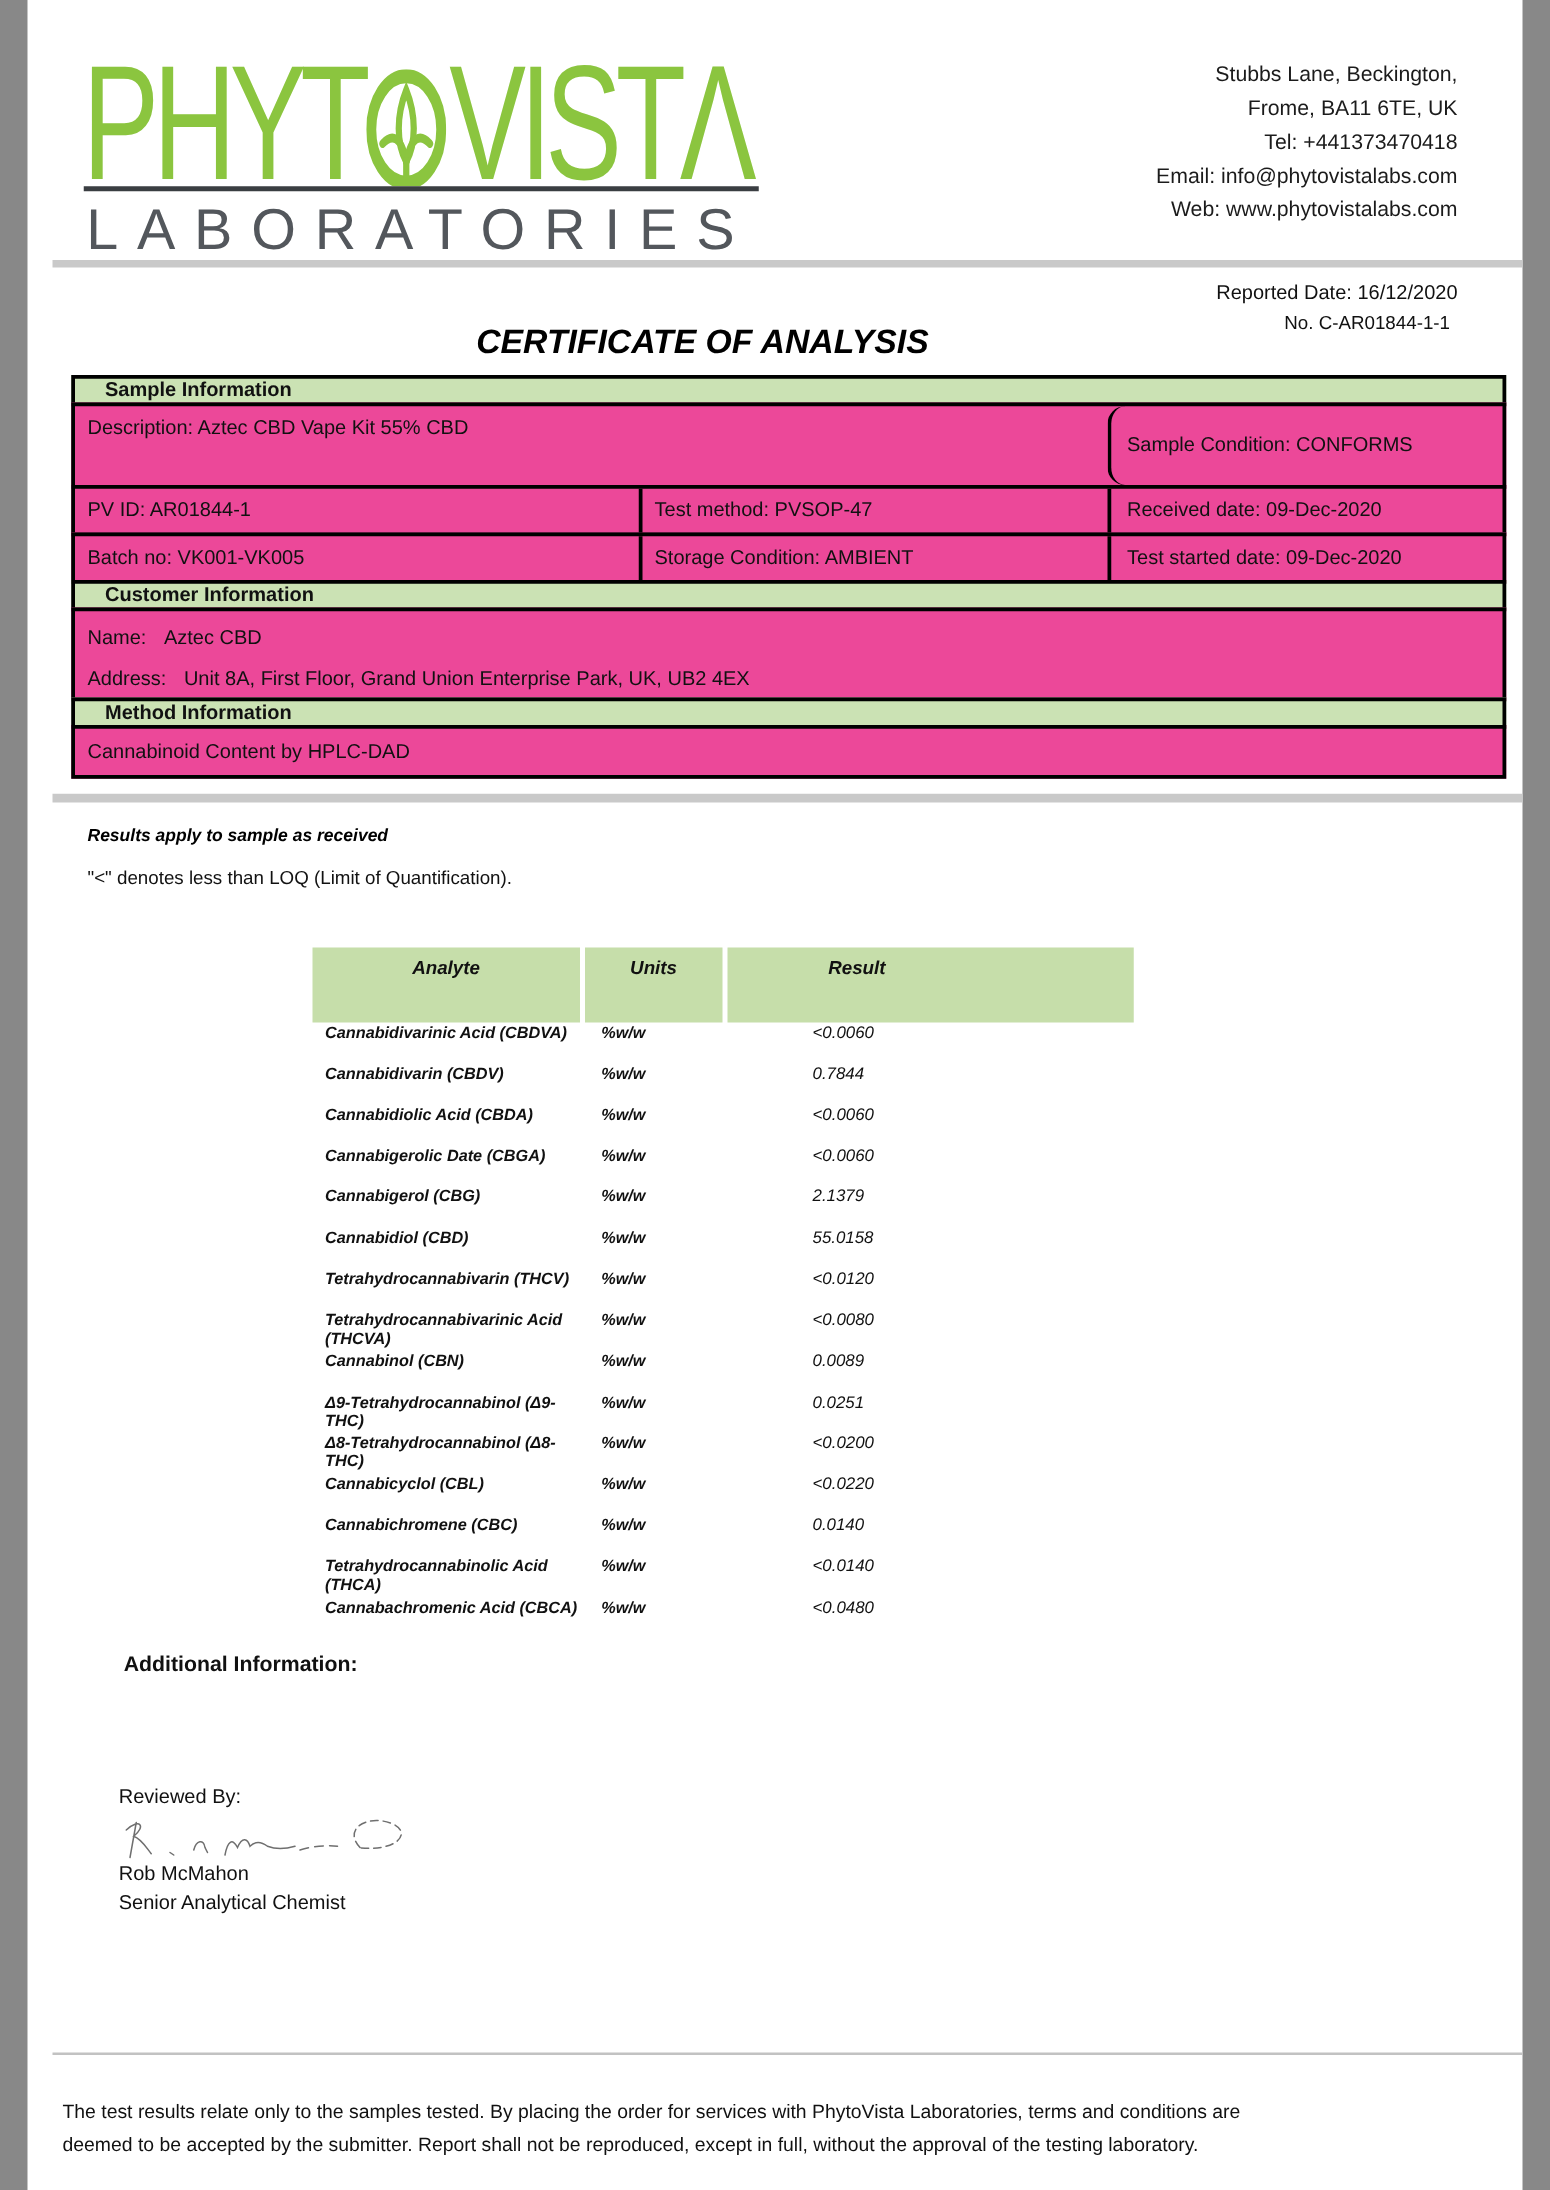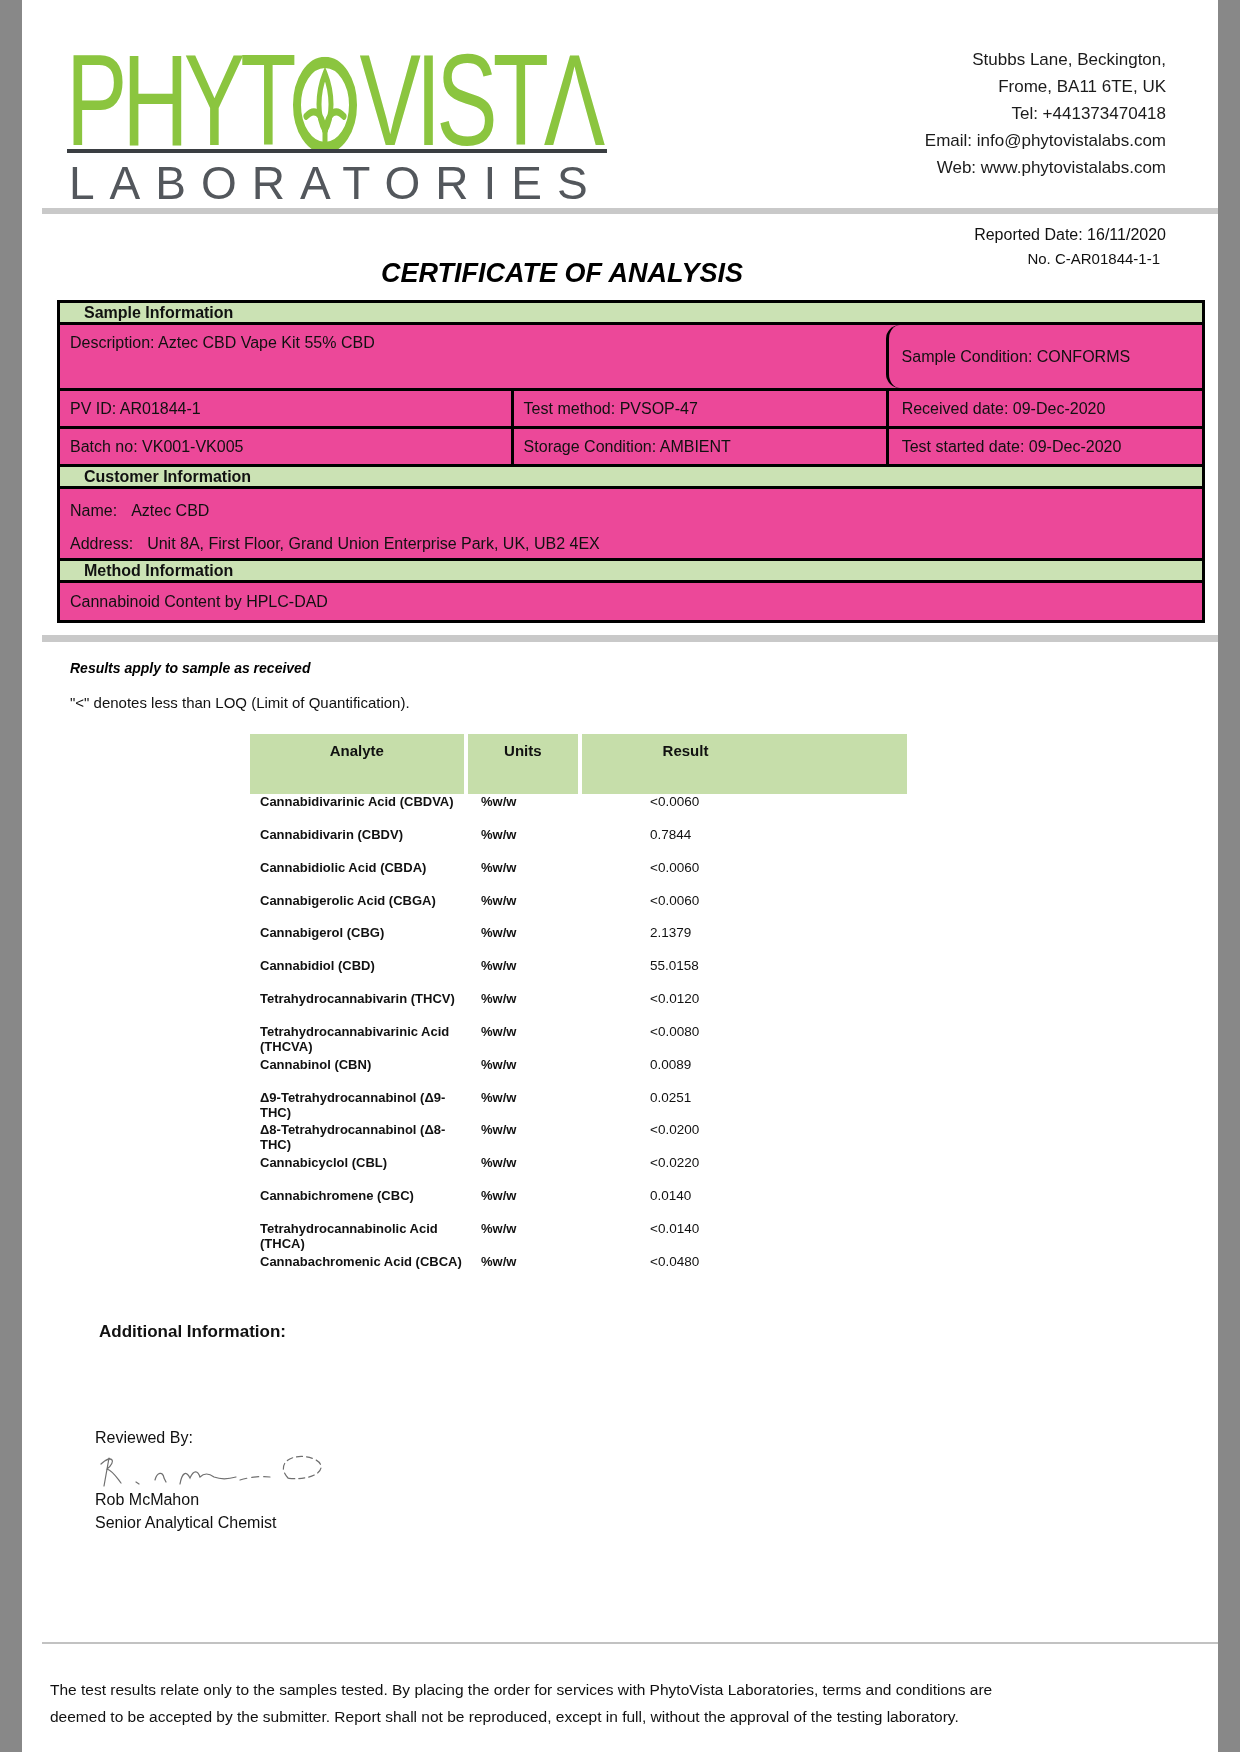--- a/index.html
+++ b/index.html
@@ -43,21 +43,21 @@
   .cust-line{margin-bottom:15px;}
   .lbl-gap{display:inline-block;min-width:0;margin-right:14px;}
   .meth-cell{height:43px;display:flex;align-items:center;padding-left:10px;font-size:16px;}
 
   
   .results-apply{position:absolute;left:48px;top:660px;font-size:14px;font-weight:bold;
                  font-style:italic;color:#000;}
   .loq-note{position:absolute;left:48px;top:694px;font-size:15px;color:#111;}
 
   
-  .rtable{position:absolute;left:228px;top:734px;width:657px;}
+  .rtable{position:absolute;left:228px;top:758px;width:657px;font-style:italic;}
   .rhead{display:flex;}
   .rhcell{background:#c6deaa;height:60px;box-sizing:border-box;padding-top:8px;
           text-align:center;font-weight:bold;font-size:15px;}
   .rh-analyte{width:215px;}
   .rh-units{width:111px;margin-left:4px;}
   .rh-result{width:327px;margin-left:4px;}
   .rh-result span{display:inline-block;transform:translateX(-59px);}
   .rrow{display:flex;height:32.85px;align-items:flex-start;}
   .rc-analyte{width:215px;box-sizing:border-box;padding-left:10px;font-size:13px;font-weight:bold;}
   .rc-units{width:111px;box-sizing:border-box;padding-left:16px;font-size:13px;font-weight:bold;}
@@ -94,21 +94,21 @@
   <div class="addr">
     <div>Stubbs Lane, Beckington,</div>
     <div>Frome, BA11 6TE, UK</div>
     <div>Tel: +441373470418</div>
     <div>Email: info@phytovistalabs.com</div>
     <div>Web: www.phytovistalabs.com</div>
   </div>
 
   <div class="graybar" style="left:20px;top:208px;width:1180px;height:6px;"></div>
 
-  <div class="reported">Reported Date: 16/11/2020</div>
+  <div class="reported">Reported Date: 16/12/2020</div>
   <div class="coa-no">No. C-AR01844-1-1</div>
   <div class="doc-title">CERTIFICATE OF ANALYSIS</div>
 
   <div class="info-table">
     <div class="seg greenbar">Sample Information</div>
 
     <div class="seg irow desc-row">
       <div class="icell desc-cell">Description: Aztec CBD Vape Kit 55% CBD</div>
       <div class="icell cond-cell">Sample Condition: CONFORMS</div>
     </div>
@@ -165,21 +165,21 @@
       <div class="rc-result">0.7844</div>
     </div>
 
     <div class="rrow">
       <div class="rc-analyte">Cannabidiolic Acid (CBDA)</div>
       <div class="rc-units">%w/w</div>
       <div class="rc-result">&lt;0.0060</div>
     </div>
 
     <div class="rrow">
-      <div class="rc-analyte">Cannabigerolic Acid (CBGA)</div>
+      <div class="rc-analyte">Cannabigerolic Date (CBGA)</div>
       <div class="rc-units">%w/w</div>
       <div class="rc-result">&lt;0.0060</div>
     </div>
 
     <div class="rrow">
       <div class="rc-analyte">Cannabigerol (CBG)</div>
       <div class="rc-units">%w/w</div>
       <div class="rc-result">2.1379</div>
     </div>
 

